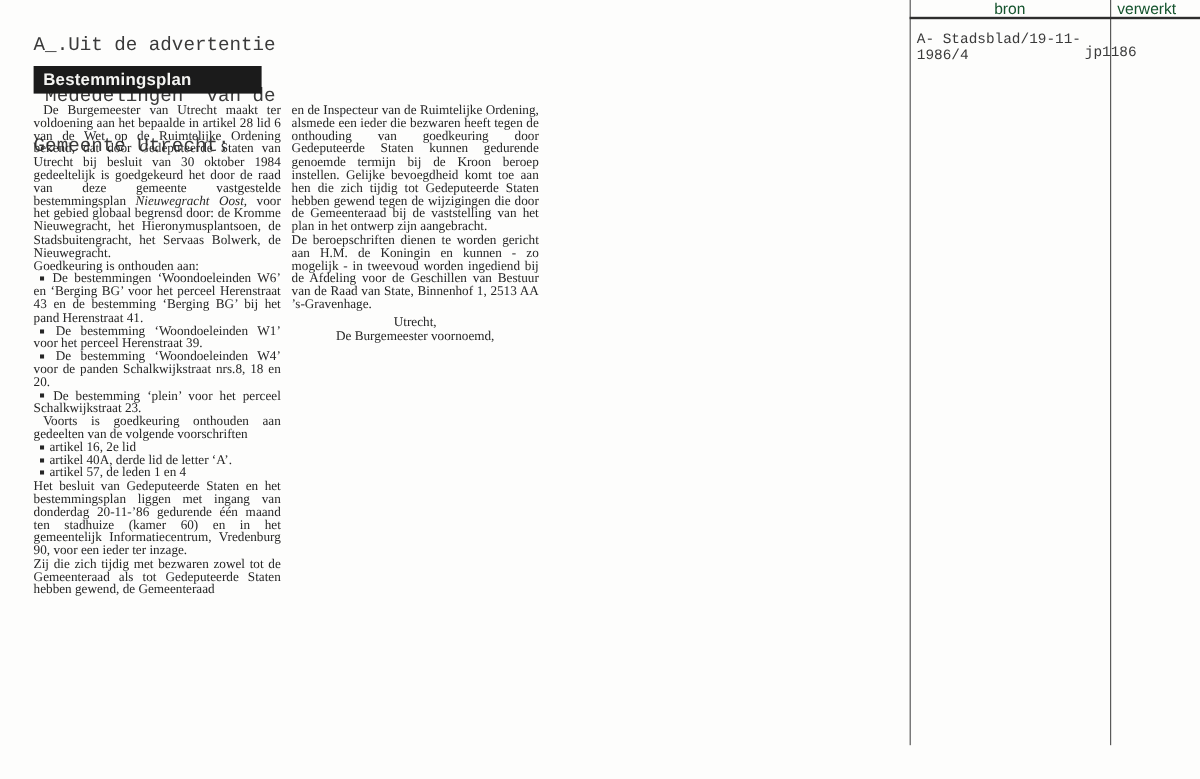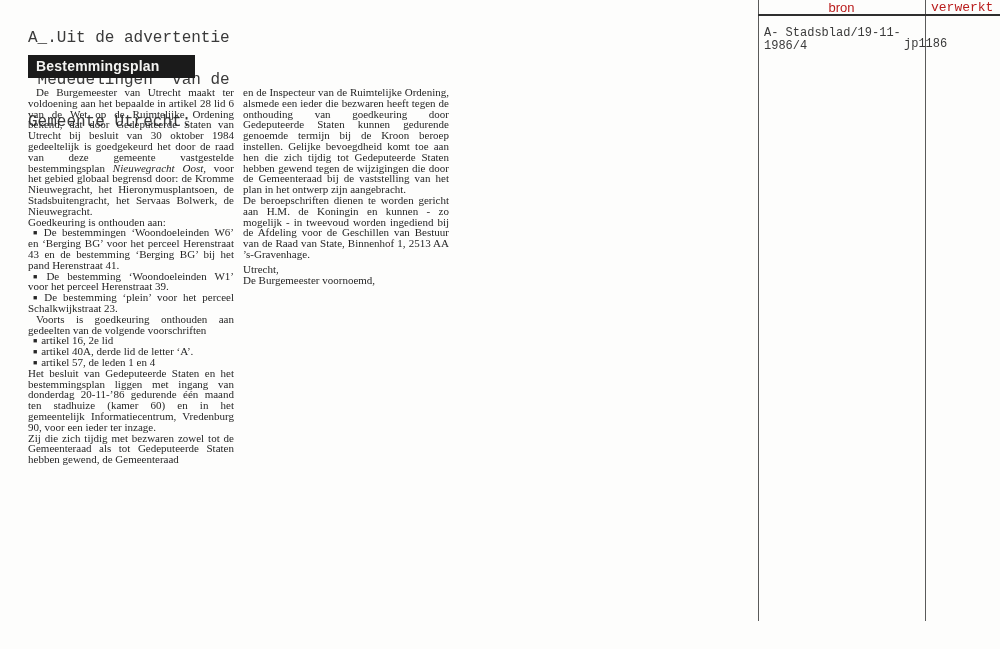--- a/index.html
+++ b/index.html
@@ -9,46 +9,46 @@
     font-family:"Liberation Serif",serif;color:#222;
   }
   
   .annotation{
     position:absolute;left:28px;top:3px;
     font-family:"Liberation Mono","DejaVu Sans Mono",monospace;
     font-size:16px;line-height:14px;color:#3a3a3a;white-space:pre;
   }
   
   .headline-bar{
-    position:absolute;left:28px;top:55px;width:167px;height:23px;
+    position:absolute;left:28px;top:55px;width:190px;height:23px;
     background:#1b1b1b;box-sizing:border-box;padding:3px 0 0 8px;
     font-family:"Liberation Sans",sans-serif;font-weight:bold;
     font-size:14px;color:#f4f4f2;letter-spacing:.2px;
   }
   
   .columns{position:absolute;left:28px;top:87px;display:flex;gap:9px;}
   .col{width:206px;font-size:11px;line-height:10.8px;text-align:justify;color:#262626;}
   .col p{margin:0;}
   .ind{text-indent:8px;}
   .b{text-indent:5px;}
   .sq{font-size:7px;vertical-align:1px;margin-right:4px;line-height:1;}
   .ital{font-style:italic;}
-  .sig{text-align:left;}
+  .sig{text-align:center;}
   .sig-gap{margin-top:4px !important;}
   
   .vline{position:absolute;top:0;width:1px;height:621px;background:#5a5a5a;}
   .v1{left:758px;}
   .v2{left:925px;}
   .hline{position:absolute;left:758px;top:14px;width:242px;height:2px;background:#2e2e2e;}
   .reg-label{
     position:absolute;top:0;
-    font-family:"Liberation Sans",sans-serif;font-size:13px;color:#b91c1c;
+    font-family:"Liberation Sans",sans-serif;font-size:13px;color:#14532d;
   }
   .bron-label{left:758px;width:167px;text-align:center;}
-  .verwerkt-label{left:931px;font-family:Liberation Mono, monospace;}
+  .verwerkt-label{left:931px;}
   .reg-value{
     position:absolute;
     font-family:"Liberation Mono","DejaVu Sans Mono",monospace;
     font-size:12px;line-height:13px;color:#3a3a3a;
   }
   .bron-value{left:764px;top:27px;}
   .verwerkt-value{left:904px;top:38px;}
 </style>
 </head>
 <body>
@@ -66,20 +66,21 @@
   </div>
 
   <div class="columns">
 
     <div class="col">
       <p class="ind"><span>De Burgemeester van Utrecht maakt ter voldoening aan het bepaalde in artikel 28 lid 6 van de Wet op de Ruimtelijke Ordening bekend, dat door Gedeputeerde Staten van Utrecht bij besluit van 30 oktober 1984 gedeeltelijk is goedgekeurd het door de raad van deze gemeente vastgestelde bestemmingsplan </span><span class="ital">Nieuwegracht Oost,</span><span> voor het gebied globaal begrensd door: de Kromme Nieuwegracht, het Hieronymusplantsoen, de Stadsbuitengracht, het Servaas Bolwerk, de Nieuwegracht.</span></p>
       <p>Goedkeuring is onthouden aan:</p>
 
       <p class="b"><span class="sq">■</span><span>De bestemmingen ‘Woondoeleinden W6’ en ‘Berging BG’ voor het perceel Herenstraat 43 en de bestemming ‘Berging BG’ bij het pand Herenstraat 41.</span></p>
       <p class="b"><span class="sq">■</span><span>De bestemming ‘Woondoeleinden W1’ voor het perceel Herenstraat 39.</span></p>
+      <p class="b"><span class="sq">■</span><span>De bestemming ‘Woondoeleinden W4’ voor de panden Schalkwijkstraat nrs.8, 18 en 20.</span></p>
       <p class="b"><span class="sq">■</span><span>De bestemming ‘plein’ voor het perceel Schalkwijkstraat 23.</span></p>
 
       <p class="ind">Voorts is goedkeuring onthouden aan gedeelten van de volgende voorschriften</p>
 
       <p class="b"><span class="sq">■</span><span>artikel 16, 2e lid</span></p>
       <p class="b"><span class="sq">■</span><span>artikel 40A, derde lid de letter ‘A’.</span></p>
       <p class="b"><span class="sq">■</span><span>artikel 57, de leden 1 en 4</span></p>
 
       <p>Het besluit van Gedeputeerde Staten en het bestemmingsplan liggen met ingang van donderdag 20-11-’86 gedurende één maand ten stadhuize (kamer 60) en in het gemeentelijk Informatiecentrum, Vredenburg 90, voor een ieder ter inzage.</p>
       <p>Zij die zich tijdig met bezwaren zowel tot de Gemeenteraad als tot Gedeputeerde Staten hebben gewend, de Gemeenteraad</p>

